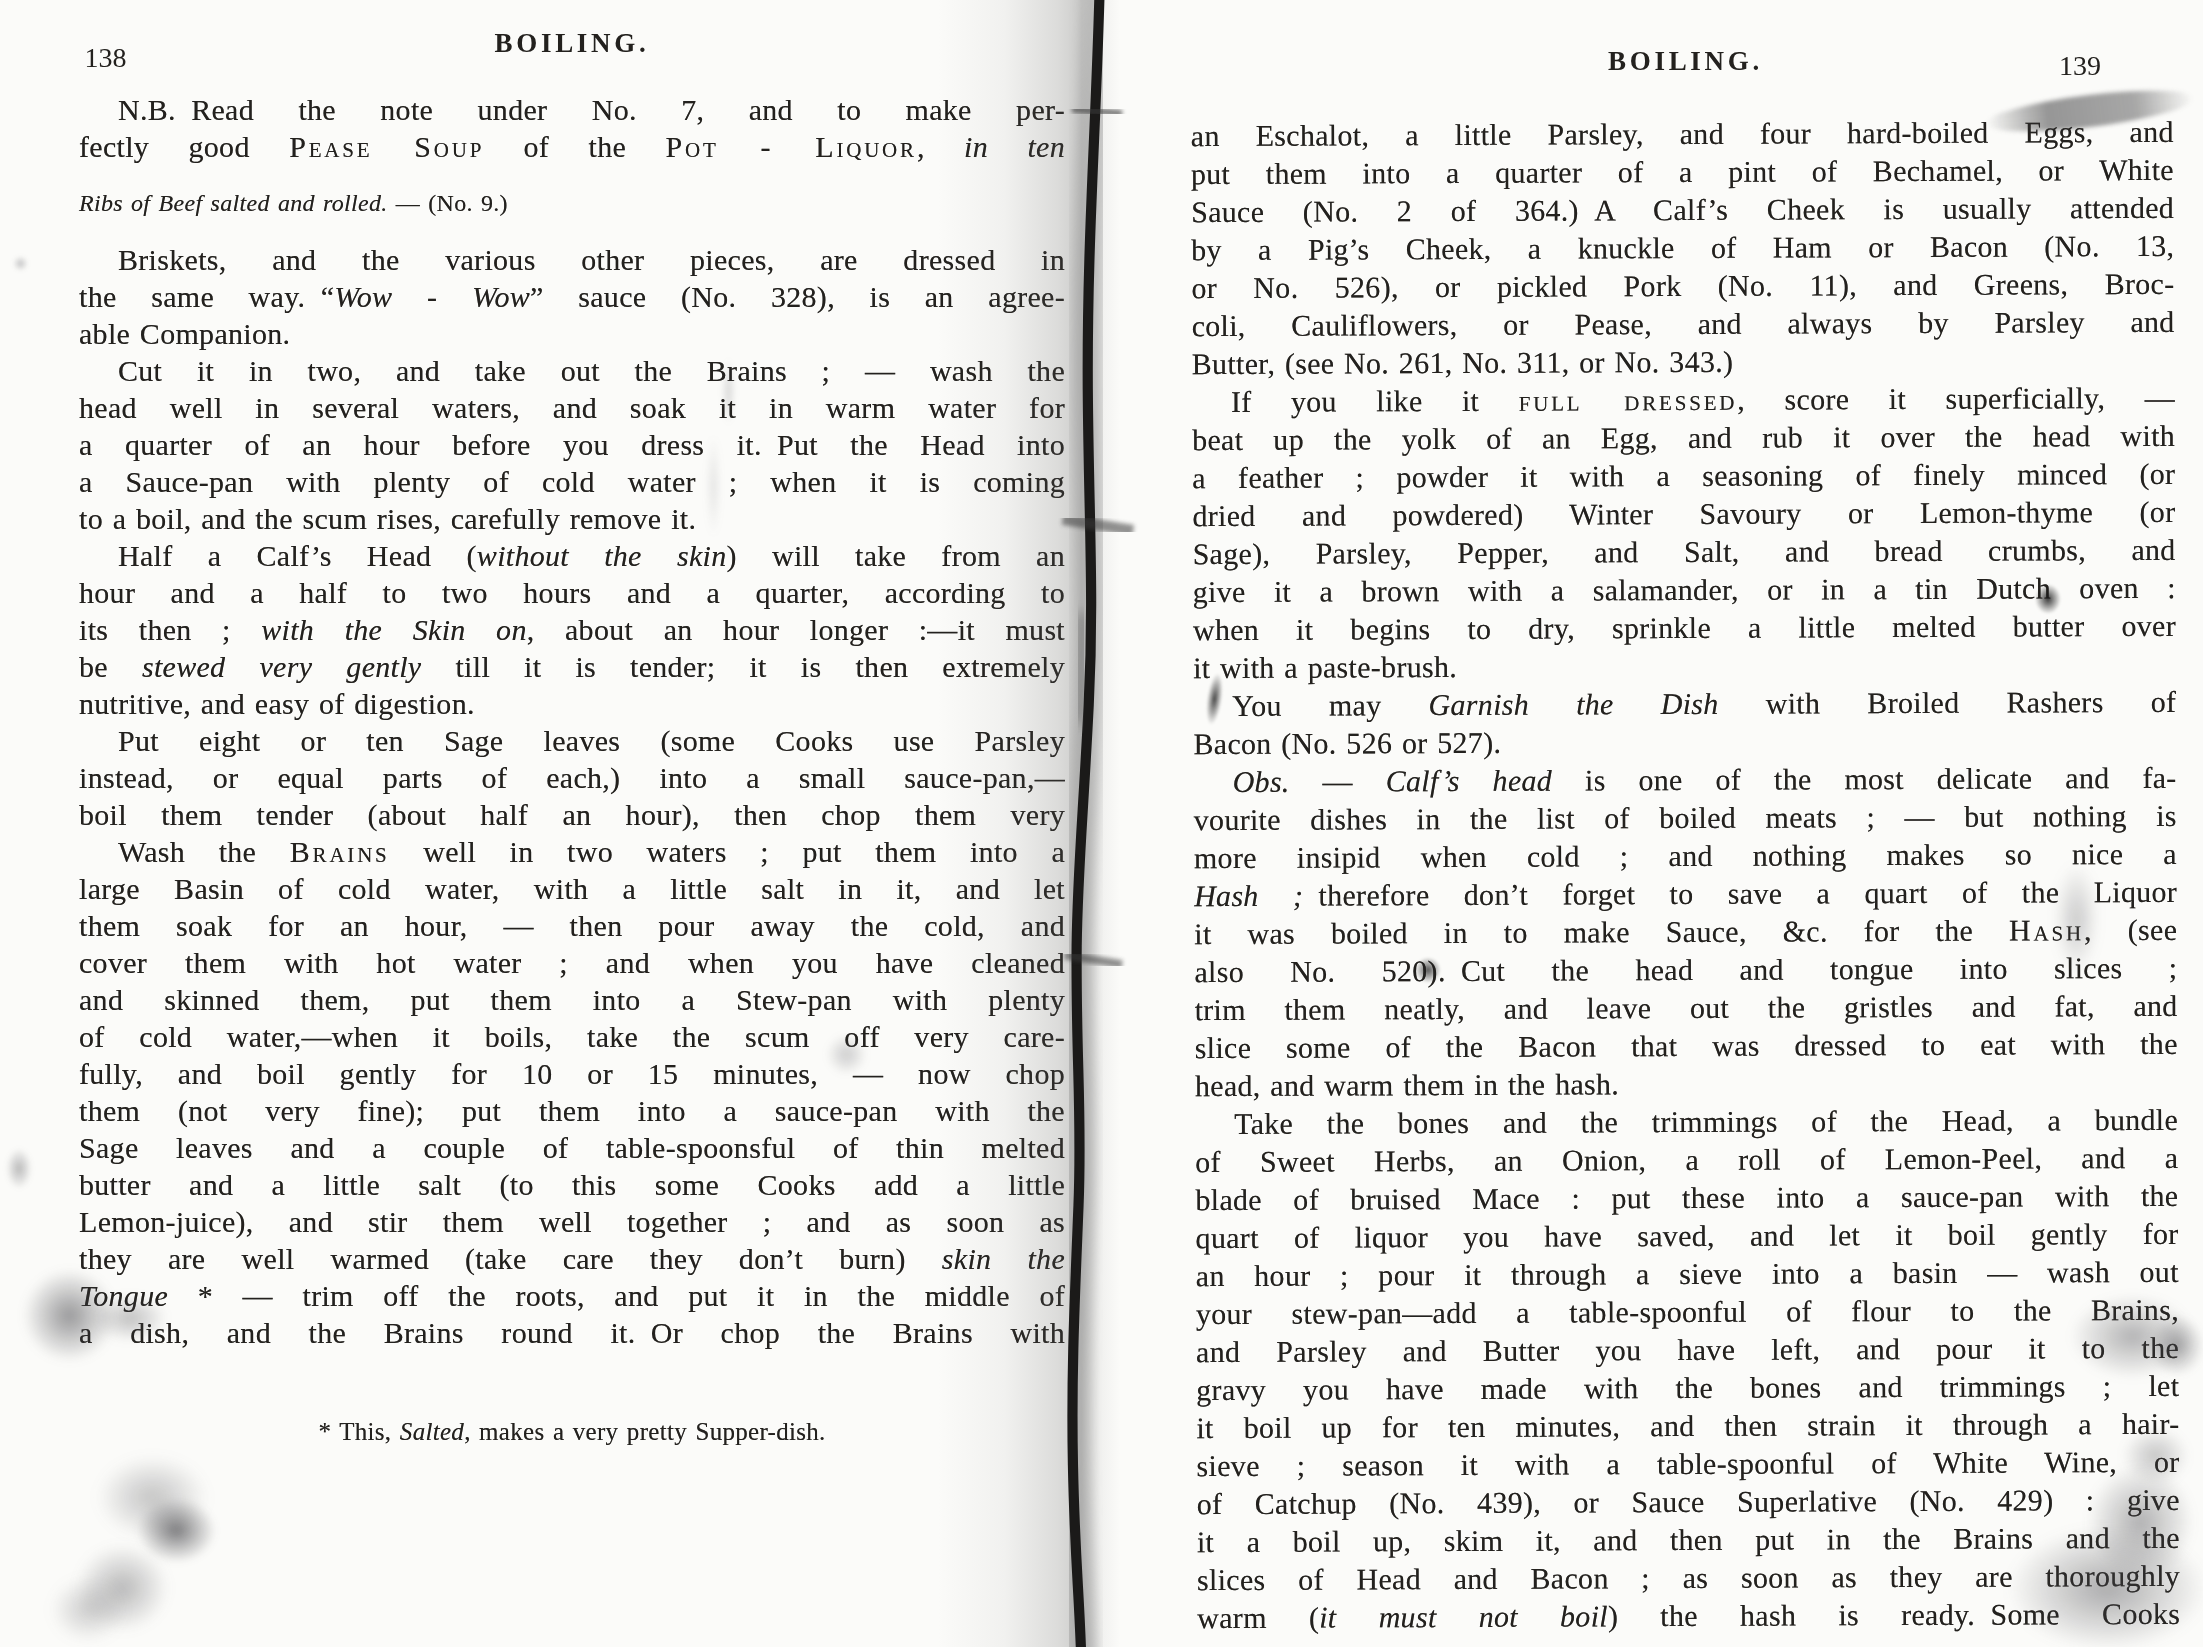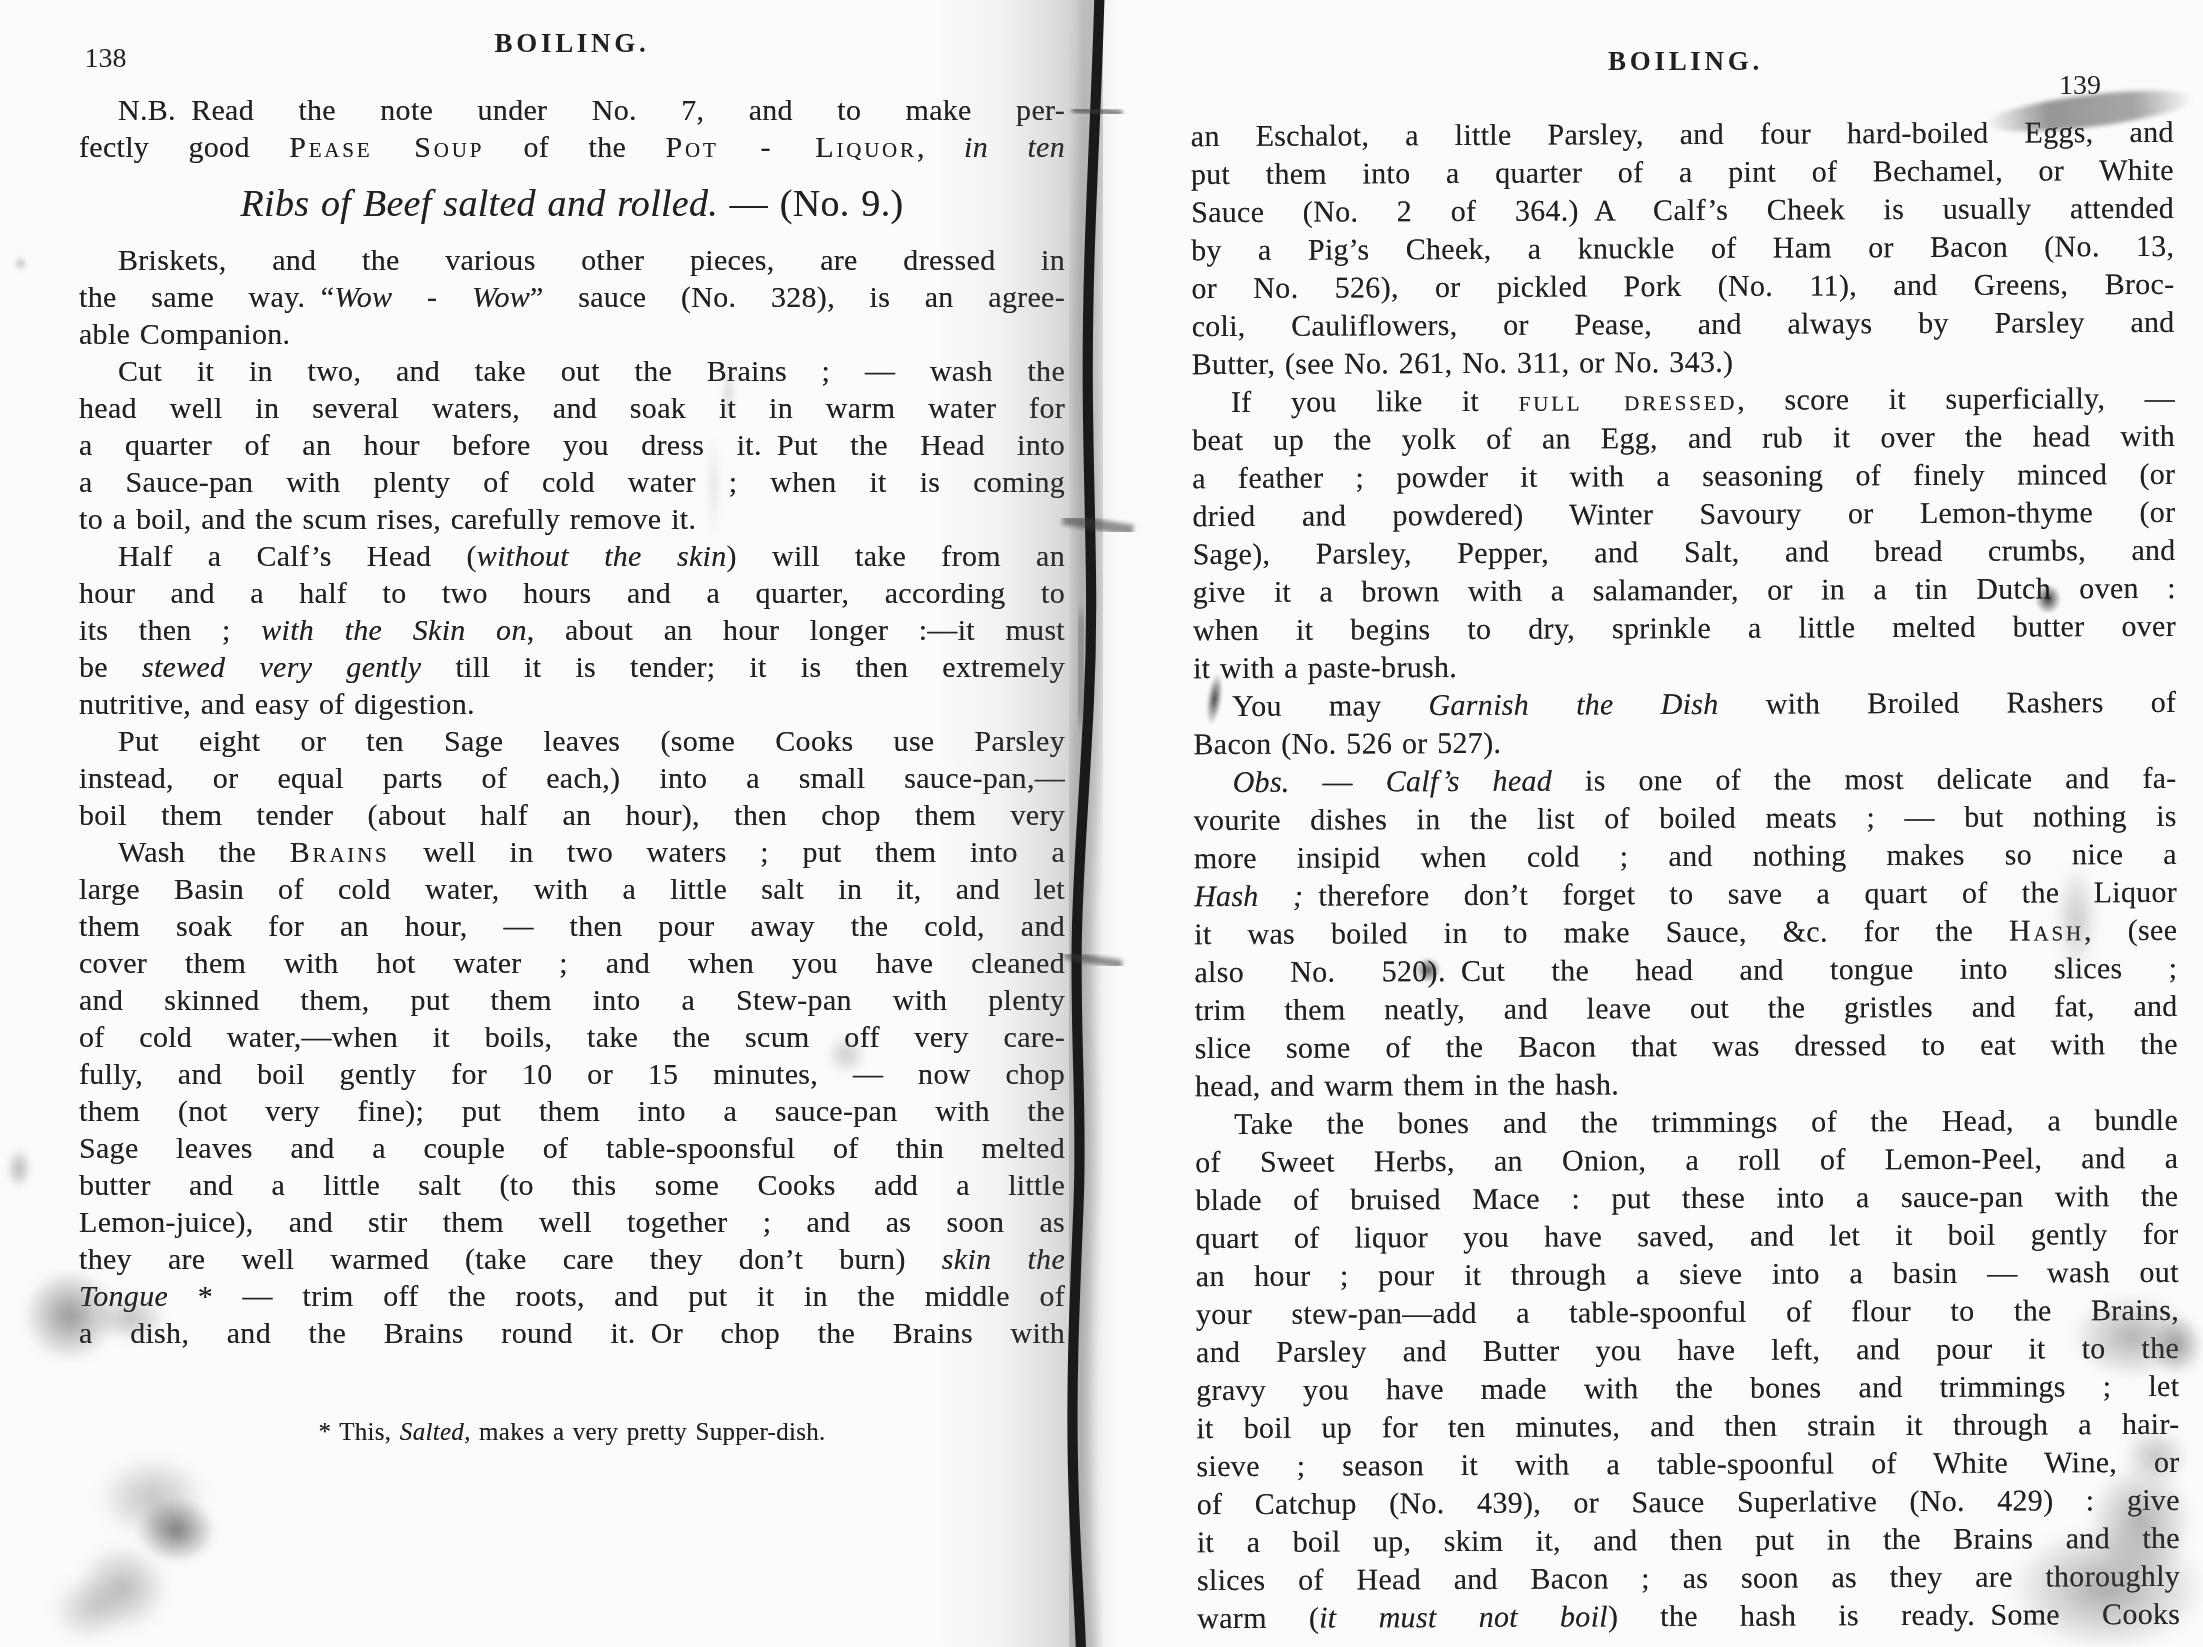--- a/index.html
+++ b/index.html
@@ -7,31 +7,31 @@
     width:2204px;height:1647px;position:relative;overflow:hidden;
     background:#fbfbf9;
     font-family:"Liberation Serif", serif;
     color:#23211e;
   }
   .page{position:absolute;}
   .page-left{left:79px;top:28px;width:986px;}
   .page-right{left:1194px;top:46px;width:983px;}
   .pagehead{position:relative;height:39px;font-size:28px;}
   .pnum-left{position:absolute;left:5.6px;top:14px;}
-  .pnum-right{position:absolute;right:76px;top:3.7px;margin-top:19px;}
+  .pnum-right{position:absolute;right:76px;top:3.7px;}
   .runhead{position:absolute;left:0;right:0;text-align:center;letter-spacing:3.7px;font-size:27px;font-weight:bold;
            font-variant:small-caps;text-transform:uppercase;}
   .pagebody{margin-top:24px;font-size:30px;line-height:37px;letter-spacing:0.3px;word-spacing:1.9px;
             text-shadow:0 0 0.6px rgba(25,24,22,.55);}
   .page-right .pagebody{margin-top:30px;line-height:38px;transform:rotate(-.25deg);}
   .line{text-align:justify;text-align-last:justify;height:37px;overflow:visible;}
   .page-right .line{height:38px;}
   .line.end{text-align-last:left;}
   .line.ind{text-indent:39px;}
-  .heading{text-align:center;margin:19.5px 0;font-size:38px;}
+  .heading{text-align:left;margin:19.5px 0;font-size:24px;}
   .footnote{margin-top:62px;text-align:center;font-size:25px;}
   .run.i{font-style:italic;}
   .run.sc{font-variant:small-caps;letter-spacing:2.8px;}
   
   .gutter-shade{position:absolute;left:937px;top:0;width:241px;height:1647px;pointer-events:none;
     background:linear-gradient(90deg, rgba(110,110,110,0) 0%, rgba(110,110,110,.07) 28%,
       rgba(95,95,95,.20) 50%, rgba(70,70,70,.26) 60%, rgba(150,150,150,.10) 68%, rgba(255,255,255,0) 76%);}
   .gutter-svg{position:absolute;left:983px;top:0;pointer-events:none;}
   
   .smudge{position:absolute;border-radius:50%;pointer-events:none;}

